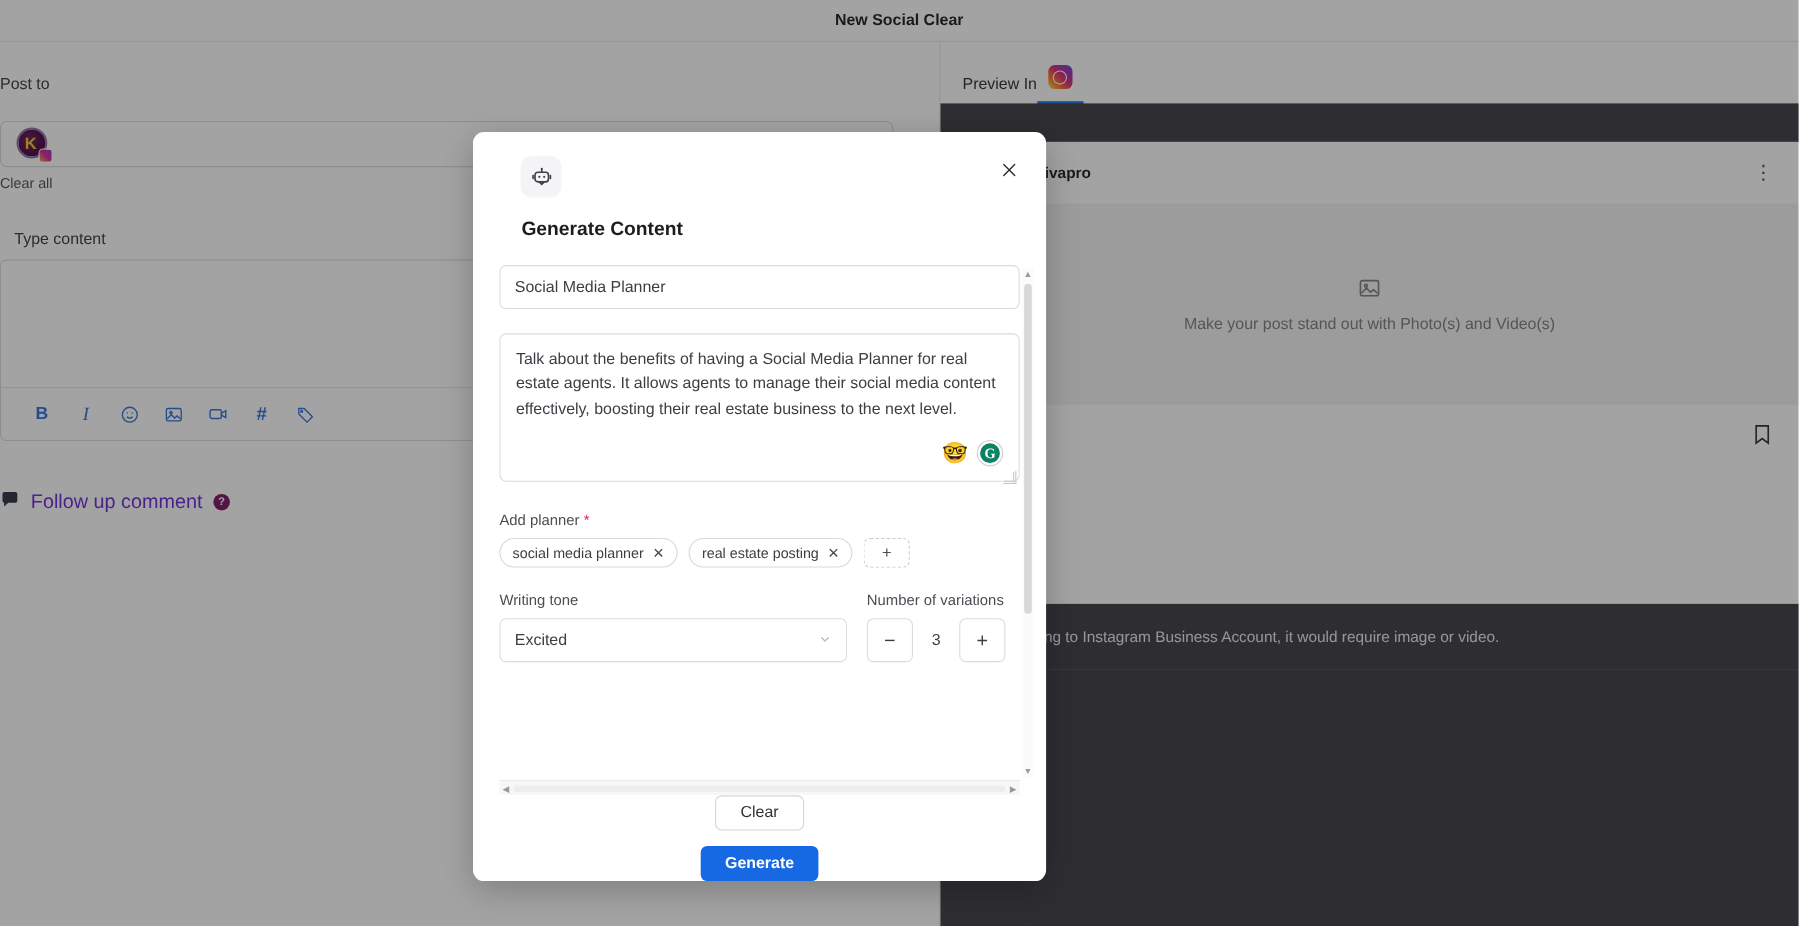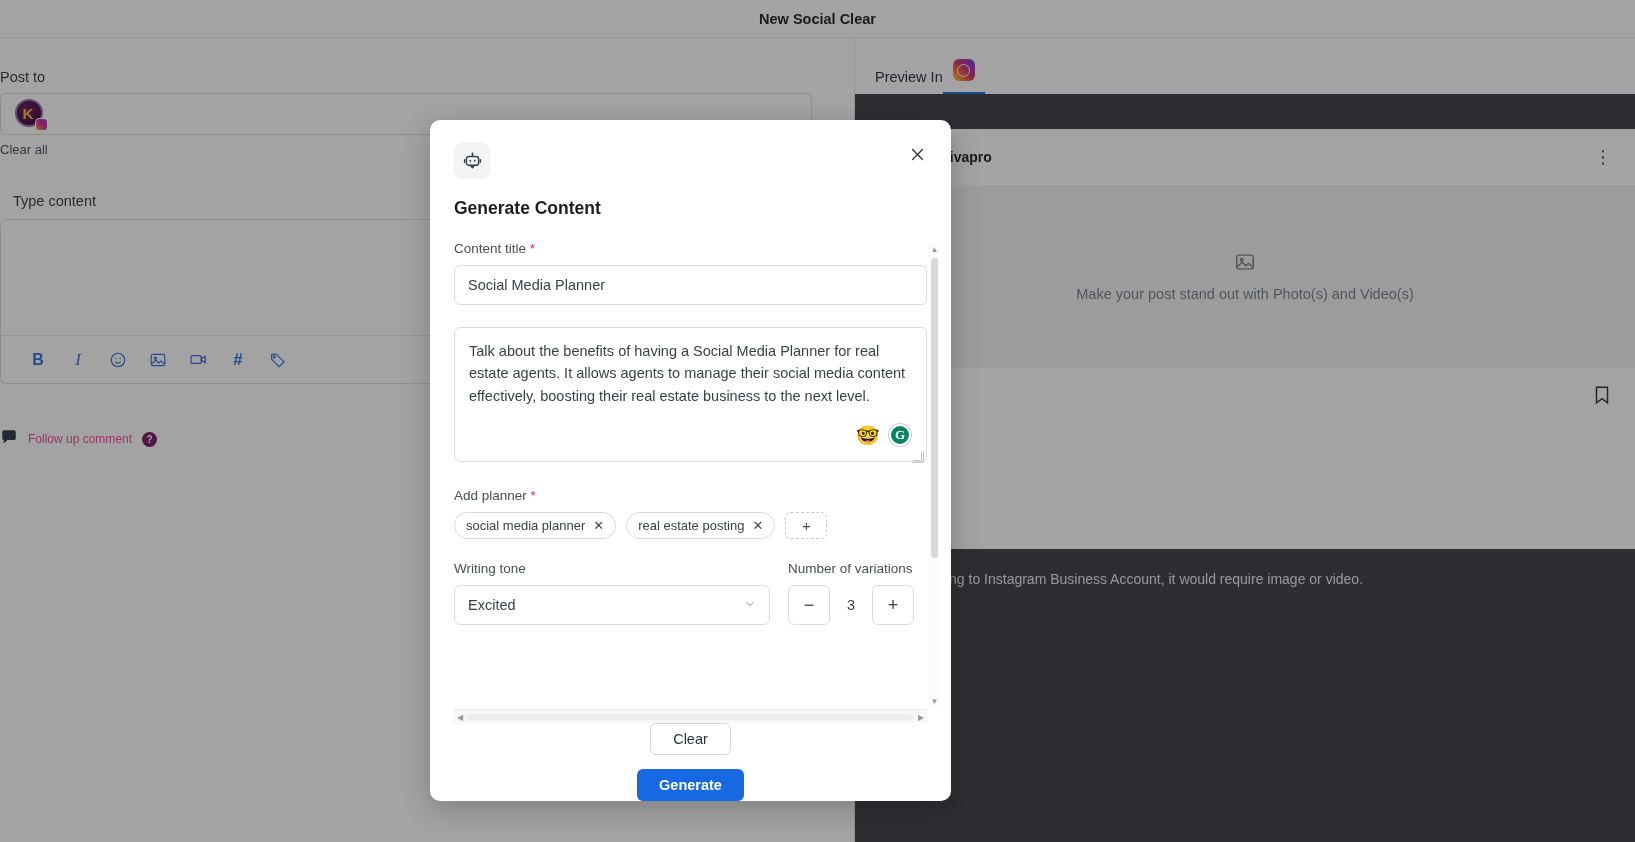--- a/index.html
+++ b/index.html
@@ -24,21 +24,21 @@
   .body-area { position: absolute; top: 39px; left: 0; right: 0; bottom: 0; display: flex; }
 
   
   .composer {
     width: 855px; flex: 0 0 855px;
     background: #ffffff;
     border-right: 1px solid #e4e4e4;
     padding: 30px 42px 0 0;
     position: relative;
   }
-  .field-label { font-size: 14.5px; color: #37393d; margin: 0 0 8px 0; }
+  .field-label { font-size: 14.5px; color: #37393d; margin: 0 0 25px 0; }
   .post-to-box {
     height: 42px; border: 1px solid #dcdcdc; border-radius: 6px;
     display: flex; align-items: center; padding: 0 14px;
   }
   .avatar-wrap { position: relative; width: 30px; height: 30px; }
   .avatar-circle {
     width: 28px; height: 28px; border-radius: 50%;
     background: radial-gradient(circle at 40% 40%, #6a1b5a 0%, #45003c 70%);
     border: 2px solid #8e6fa8;
     display: flex; align-items: center; justify-content: center;
@@ -62,21 +62,21 @@
     display: flex; align-items: center; gap: 10px; padding: 0 22px;
   }
   .tb-btn {
     width: 30px; height: 30px; display: flex; align-items: center; justify-content: center;
     color: #2e6fd9; cursor: pointer;
   }
   .tb-btn svg { display: block; }
 
   .followup { margin-top: 44px; display: flex; align-items: center; gap: 10px; }
   .followup-bubble { color: #2c3142; }
-  .followup-text { font-size: 12px; color: #ec4899; }
+  .followup-text { font-size: 18px; color: #6d28d9; }
   .help-badge {
     width: 15px; height: 15px; border-radius: 50%;
     background: #7b1560; color: #fff; font-size: 10px; font-weight: bold;
     display: flex; align-items: center; justify-content: center;
   }
 
   
   .preview { flex: 1; background: #ffffff; position: relative; }
   .preview-head {
     display: flex; align-items: center; gap: 10px;
@@ -128,21 +128,21 @@
   
   .scrim { position: absolute; inset: 0; background: rgba(26,26,26,0.40); }
 
   
   .modal {
     position: absolute; left: 430px; top: 120px; width: 521px; height: 681px;
     background: #ffffff; border-radius: 10px;
     box-shadow: 0 8px 30px rgba(0,0,0,0.22);
     display: flex; flex-direction: column;
   }
-  .modal-top { position: relative; padding: 22px 24px 0 24px; }
+  .modal-top { position: relative; padding: 22px 24px 0 24px; margin-left: 20px; }
   .bot-badge {
     width: 36px; height: 36px; border-radius: 9px; background: #f4f4f6;
     display: flex; align-items: center; justify-content: center;
     box-shadow: 0 1px 2px rgba(0,0,0,0.06);
   }
   .modal-close {
     position: absolute; right: 20px; top: 20px; width: 28px; height: 28px;
     display: flex; align-items: center; justify-content: center;
     cursor: pointer; color: #2d2d2d;
   }
@@ -412,24 +412,20 @@
         <path d="M5 5l14 14M19 5L5 19"></path>
       </svg>
     </div>
     <div class="modal-title">Generate Content</div>
   </div>
 
   <div class="modal-scroll">
     <div class="modal-scroll-inner">
 
       <div class="group">
-        <div class="f-label">
-          <span>Content title</span>
-          <span class="req">*</span>
-        </div>
         <input class="text-input" type="text" value="Social Media Planner" placeholder="Content title" style="">
       </div>
 
       <div class="group">
         <div class="ta-wrap">
           <textarea class="textarea" placeholder="Provide a brief content description" style="">Talk about the benefits of having a Social Media Planner for real estate agents. It allows agents to manage their social media content effectively, boosting their real estate business to the next level.</textarea>
           <div class="ta-badges">
             <span class="emoji-badge">🤓</span>
             <span class="grammarly">G</span>
           </div>

